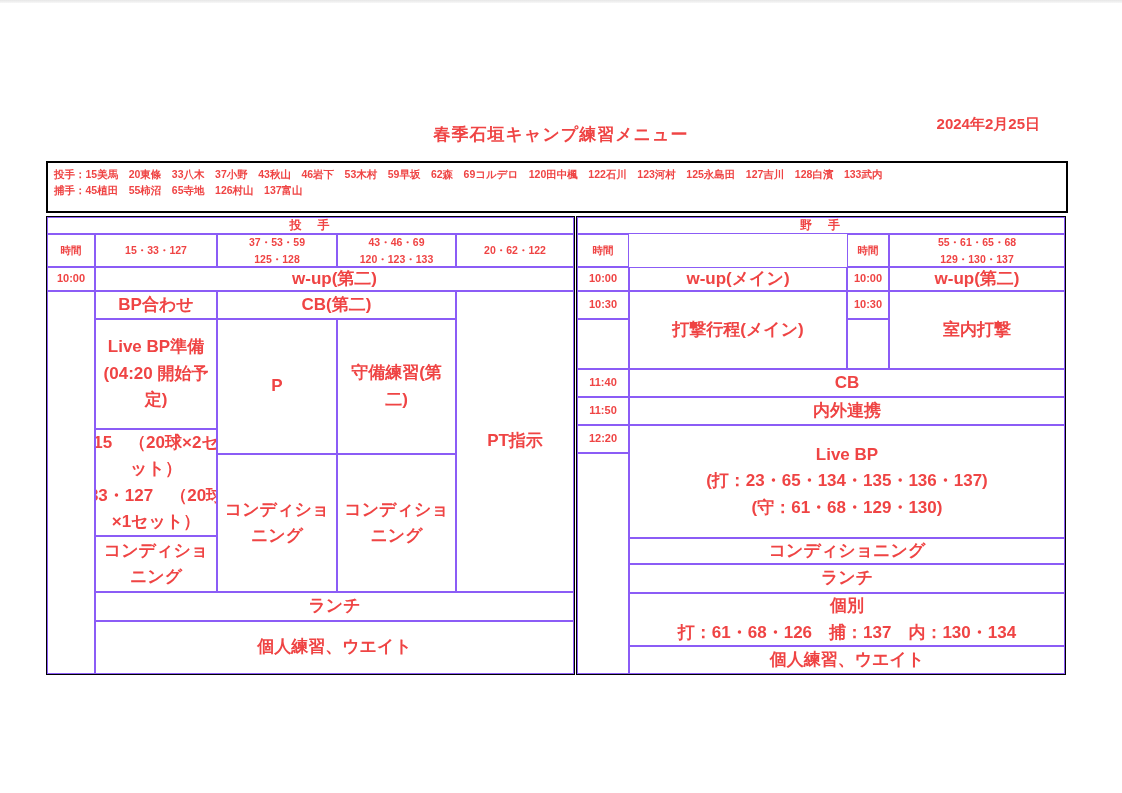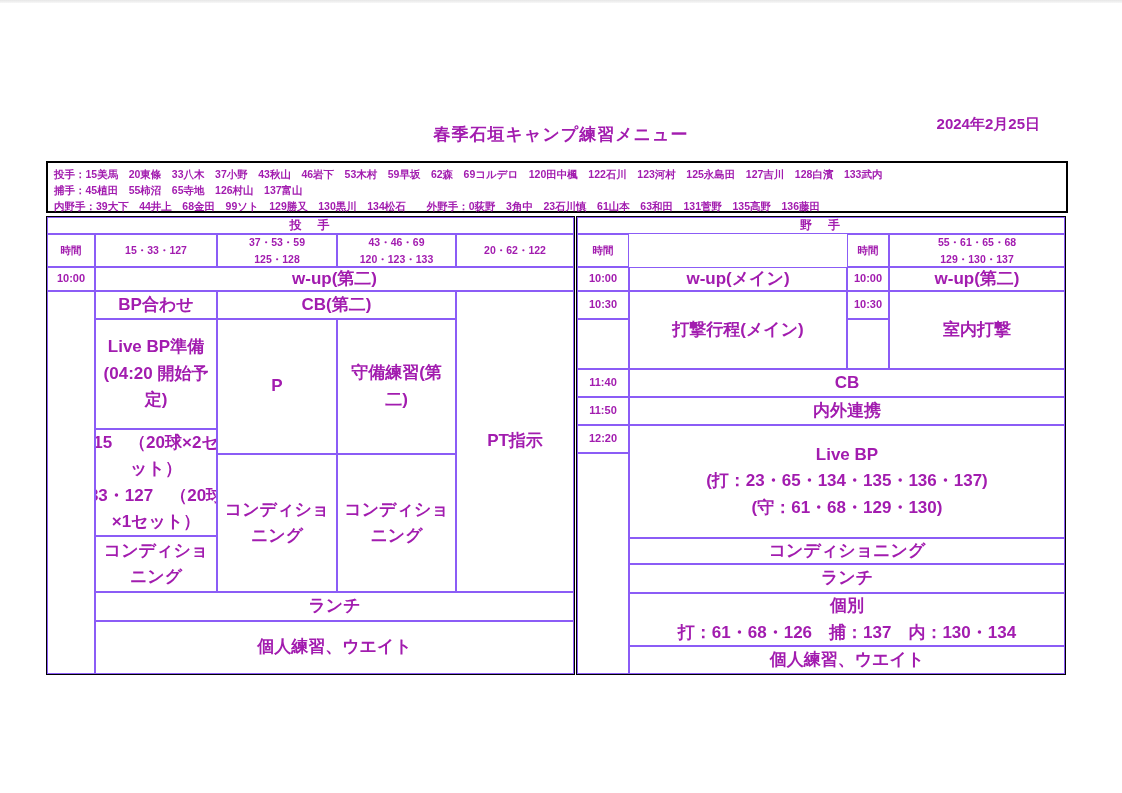--- a/index.html
+++ b/index.html
@@ -1,17 +1,17 @@
 <!DOCTYPE html>
 <html><head>
 <meta charset="utf-8">
 <style>
   html,body{margin:0;padding:0;background:#ffffff;}
   #page{position:relative;width:1122px;height:793px;background:#ffffff;overflow:hidden;
-        font-family:"Liberation Sans","DejaVu Sans",sans-serif;color:#a21caf;font-weight:bold;}
+        font-family:"Liberation Sans","DejaVu Sans",sans-serif;color:#ef4444;font-weight:bold;}
   #top-edge{position:absolute;top:0;left:0;width:100%;height:3px;
         background:linear-gradient(#e7e7e7,#f7f7f7);}
   
   .doc-title{position:absolute;top:123px;left:0;width:100%;text-align:center;
         font-size:17px;letter-spacing:1px;}
   .doc-date{position:absolute;top:115px;right:82px;font-size:15px;}
   
   .roster{position:absolute;left:46px;top:161px;width:1022px;height:52px;
         border:2px solid #000;box-sizing:border-box;padding:3px 6px 7px 6px;}
   .roster-line{font-size:10.5px;line-height:16px;white-space:pre-wrap;}
@@ -35,21 +35,20 @@
 
 <div id="page">
   <div id="top-edge"></div>
 
   <div class="doc-title">春季石垣キャンプ練習メニュー</div>
   <div class="doc-date">2024年2月25日</div>
 
   <div class="roster">
     <div class="roster-line">投手：15美馬　20東條　33八木　37小野　43秋山　46岩下　53木村　59早坂　62森　69コルデロ　120田中楓　122石川　123河村　125永島田　127吉川　128白濱　133武内</div>
     <div class="roster-line">捕手：45植田　55柿沼　65寺地　126村山　137富山</div>
-    <div class="roster-line">内野手：39大下　44井上　68金田　99ソト　129勝又　130黒川　134松石　　外野手：0荻野　3角中　23石川慎　61山本　63和田　131菅野　135高野　136藤田</div>
   </div>
 
   <div class="tables">
 
     <div class="grid" id="grid-pitchers">
       <div class="c banner" style="grid-column:1/6;grid-row:1">投　手</div>
 
       <div class="c hdr" style="grid-column:1;grid-row:2">時間</div>
       <div class="c hdr" style="grid-column:2;grid-row:2">15・33・127</div>
       <div class="c hdr" style="grid-column:3;grid-row:2">37・53・59

